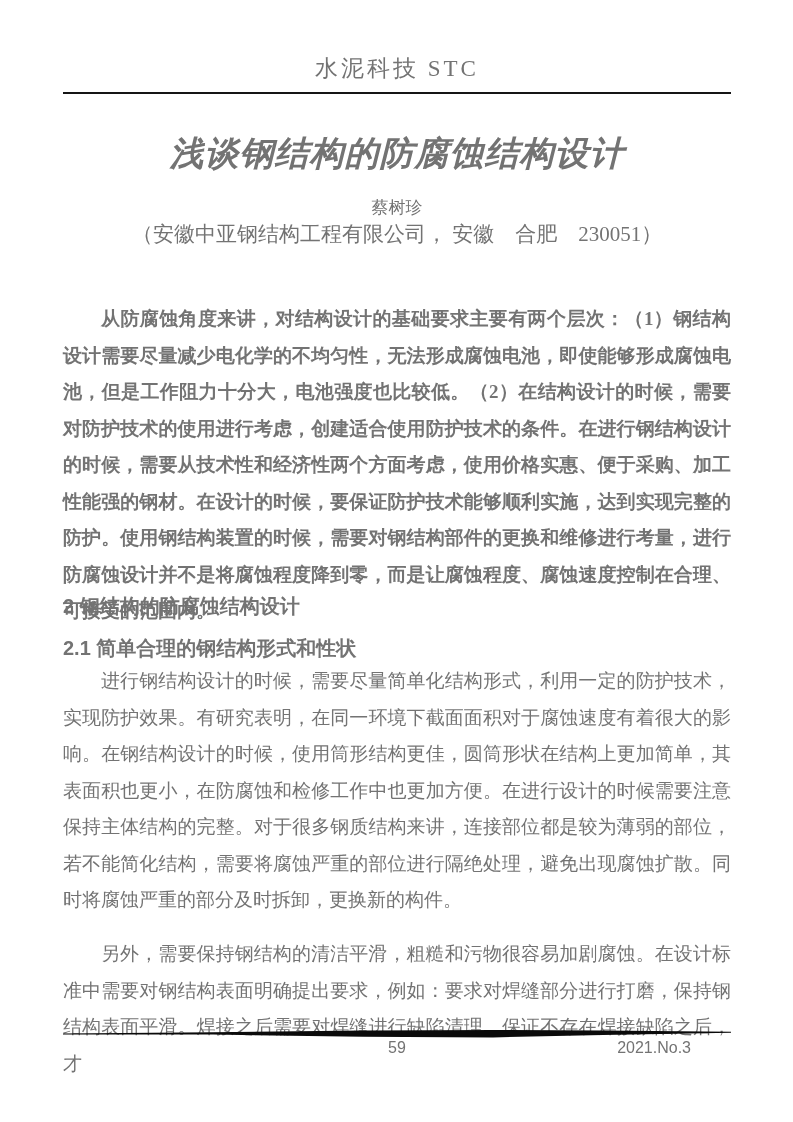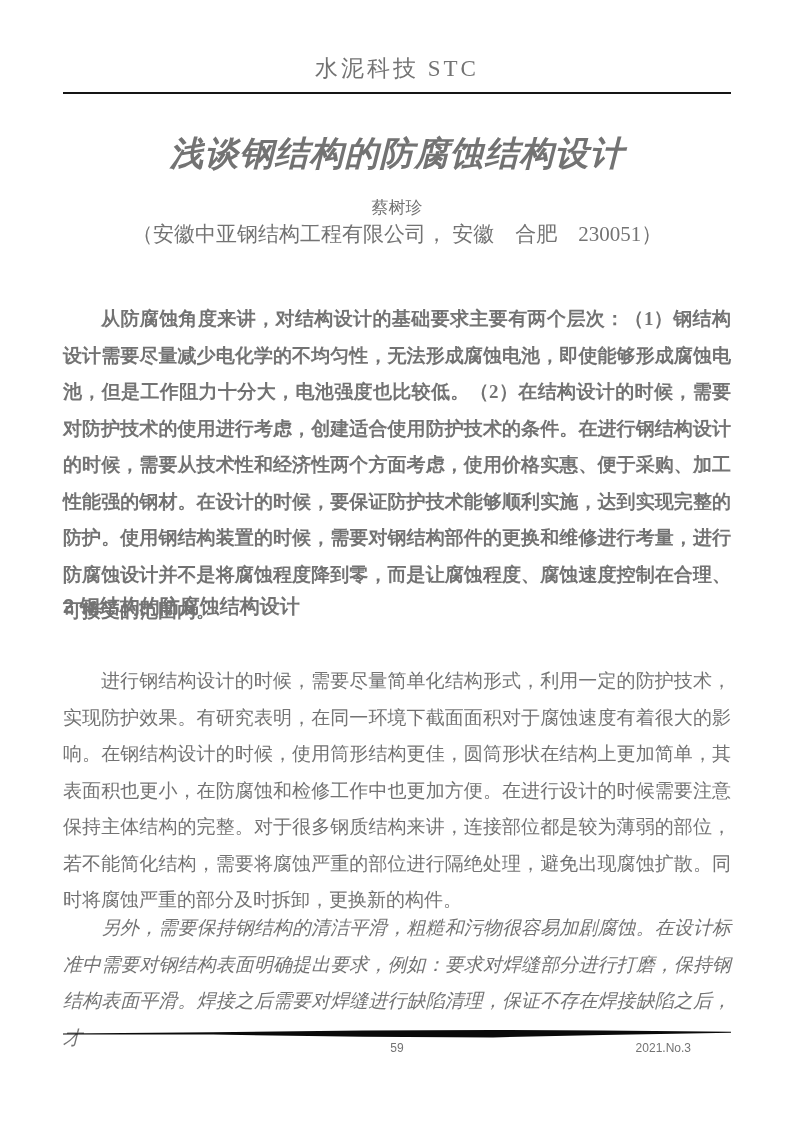--- a/index.html
+++ b/index.html
@@ -52,29 +52,29 @@
   .sec21-heading { top: 634px; }
 
   .body-para {
     font-size: 19px; line-height: 36.5px;
     text-align: justify;
     text-indent: 2em;
     font-family: "Liberation Serif", serif;
   }
   .para-1 { top: 301px; font-weight: bold; }
   .para-2 { top: 663px; }
-  .para-3 { top: 910px; font-style: italic; }
+  .para-3 { top: 936px; }
 
   .footer-line { top: 1029px; height: 10px; }
   .footer-line svg { display: block; width: 668px; height: 10px; }
 
   .footer-row {
     top: 1040px; height: 16px;
     font-family: "Liberation Sans", sans-serif;
-    font-size: 12px; line-height: 16px;
+    font-size: 16px; line-height: 16px;
   }
   .footer-page-number {
     position: absolute; left: 0; width: 100%;
     text-align: center;
   }
   .footer-issue {
     position: absolute; right: 40px;
     text-align: right;
   }
 </style>
@@ -91,20 +91,21 @@
 
   <div class="col article-author">蔡树珍</div>
 
   <div class="col article-affiliation">（安徽中亚钢结构工程有限公司， 安徽　合肥　230051）</div>
 
 
   <p class="col body-para para-1">从防腐蚀角度来讲，对结构设计的基础要求主要有两个层次：（1）钢结构设计需要尽量减少电化学的不均匀性，无法形成腐蚀电池，即使能够形成腐蚀电池，但是工作阻力十分大，电池强度也比较低。（2）在结构设计的时候，需要对防护技术的使用进行考虑，创建适合使用防护技术的条件。在进行钢结构设计的时候，需要从技术性和经济性两个方面考虑，使用价格实惠、便于采购、加工性能强的钢材。在设计的时候，要保证防护技术能够顺利实施，达到实现完整的防护。使用钢结构装置的时候，需要对钢结构部件的更换和维修进行考量，进行防腐蚀设计并不是将腐蚀程度降到零，而是让腐蚀程度、腐蚀速度控制在合理、可接受的范围内。</p>
 
   <h2 class="col sec-heading sec2-heading">2 钢结构的防腐蚀结构设计</h2>
 
+  <h3 class="col sec-heading sec21-heading">2.1 简单合理的钢结构形式和性状</h3>
 
   <p class="col body-para para-2">进行钢结构设计的时候，需要尽量简单化结构形式，利用一定的防护技术，实现防护效果。有研究表明，在同一环境下截面面积对于腐蚀速度有着很大的影响。在钢结构设计的时候，使用筒形结构更佳，圆筒形状在结构上更加简单，其表面积也更小，在防腐蚀和检修工作中也更加方便。在进行设计的时候需要注意保持主体结构的完整。对于很多钢质结构来讲，连接部位都是较为薄弱的部位，若不能简化结构，需要将腐蚀严重的部位进行隔绝处理，避免出现腐蚀扩散。同时将腐蚀严重的部分及时拆卸，更换新的构件。</p>
 
   <p class="col body-para para-3">另外，需要保持钢结构的清洁平滑，粗糙和污物很容易加剧腐蚀。在设计标准中需要对钢结构表面明确提出要求，例如：要求对焊缝部分进行打磨，保持钢结构表面平滑。焊接之后需要对焊缝进行缺陷清理，保证不存在焊接缺陷之后，才</p>
 
   <div class="col footer-line">
     <svg viewBox="0 0 668 10" preserveAspectRatio="none" aria-hidden="true">
       <polygon fill="#0a0a0a" points="0,4.6 150,3.2 300,1.6 430,1.0 540,1.6 668,2.8 668,3.8 540,6.0 430,8.4 300,7.8 150,5.6 0,5.4"></polygon>
     </svg>
   </div>

